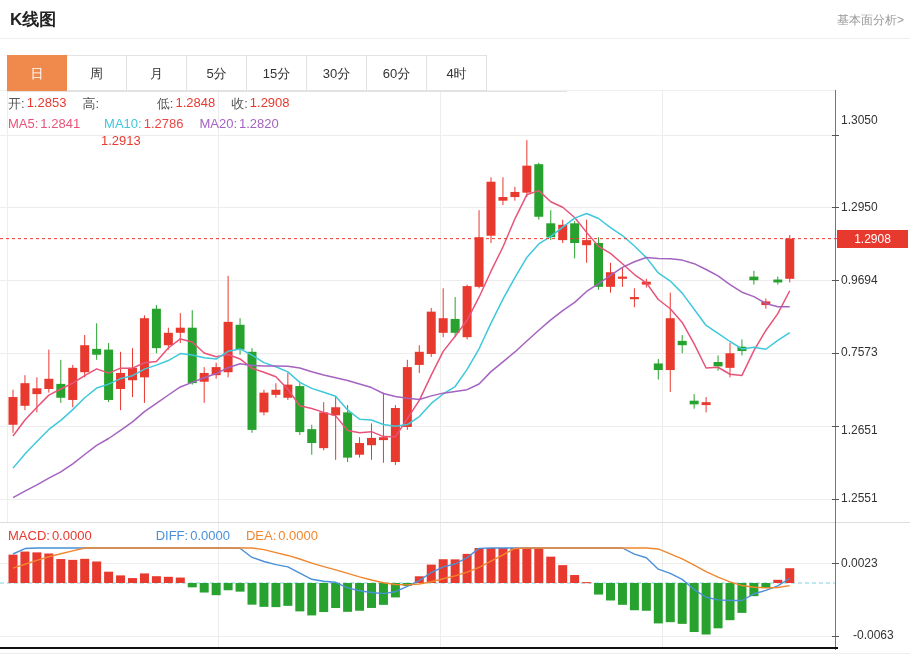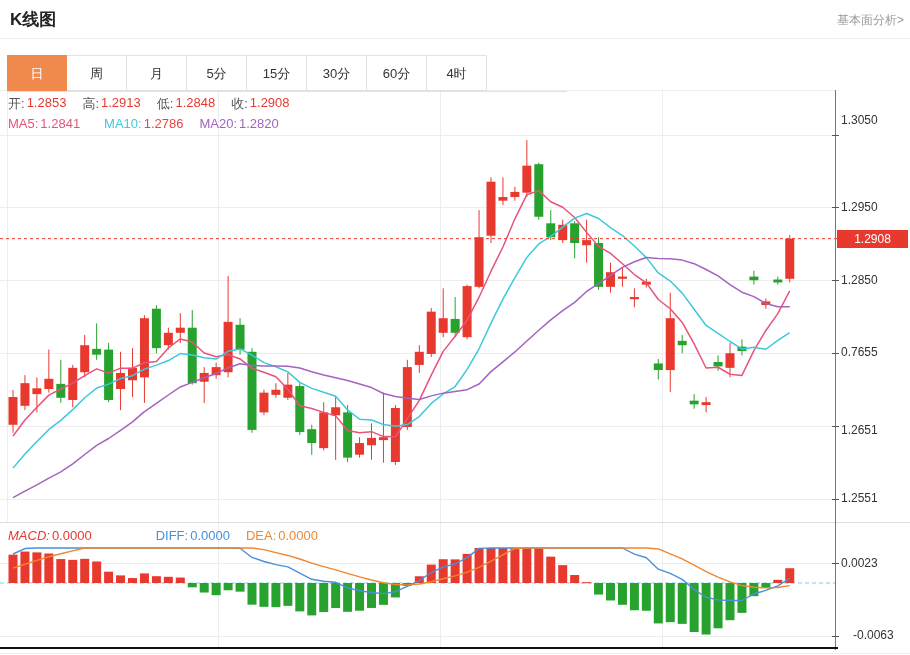--- a/index.html
+++ b/index.html
@@ -282,21 +282,21 @@
     </div>
   <div class="tabs-tail"></div>
 
   <div id="legend-ohlc" class="legend">
       <span class="pair">
         <span class="lab">开:</span>
         <span style="color: rgb(232, 57, 47);">1.2853</span>
       </span>
       <span class="pair">
         <span class="lab">高:</span>
-        <span style="color: rgb(232, 57, 47);">1.2913</span>
+        <span style="color: rgb(232, 57, 47); margin-top: 38px;">1.2913</span>
       </span>
       <span class="pair">
         <span class="lab">低:</span>
         <span style="color: rgb(232, 57, 47);">1.2848</span>
       </span>
       <span class="pair">
         <span class="lab">收:</span>
         <span style="color: rgb(232, 57, 47);">1.2908</span>
       </span>
     </div>
@@ -309,35 +309,35 @@
         <span class="lab" style="color: rgb(63, 200, 220); margin-left: 8px;">MA10:</span>
         <span style="color: #ef4444;">1.2786</span>
       </span>
       <span class="pair">
         <span class="lab" style="color: rgb(165, 99, 192);">MA20:</span>
         <span style="color: rgb(165, 99, 192);">1.2820</span>
       </span>
     </div>
   <div id="legend-macd" class="legend">
       <span class="pair">
-        <span class="lab" style="color: rgb(232, 57, 47); font-style: italic;">MACD:</span>
+        <span class="lab" style="color: rgb(232, 57, 47);">MACD:</span>
         <span style="color: rgb(232, 57, 47);">0.0000</span>
       </span>
       <span class="pair">
         <span class="lab" style="color: rgb(74, 144, 217); padding-left: 48px;">DIFF:</span>
         <span style="color: rgb(74, 144, 217);">0.0000</span>
       </span>
       <span class="pair">
         <span class="lab" style="color: rgb(240, 135, 46);">DEA:</span>
         <span style="color: rgb(240, 135, 46);">0.0000</span>
       </span>
     </div>
 
   <div class="price-badge" style="background: rgb(232, 57, 47); top: 229.65px;">1.2908</div>
 <div class="axis-label" style="top: 113px;">1.3050</div>
     <div class="axis-label" style="top: 199.993px;">1.2950</div>
-    <div class="axis-label" style="top: 272.985px;">1.2850</div>
-    <div class="axis-label" style="top: 345.248px;">0.7655</div>
+    <div class="axis-label" style="top: 272.985px;">0.9694</div>
+    <div class="axis-label" style="top: 345.248px;">0.7573</div>
     <div class="axis-label" style="top: 423px;">1.2651</div>
     <div class="axis-label" style="top: 491.234px;">1.2551</div>
     <div class="axis-label" style="top: 555.501px; text-align: center;">0.0023</div>
     <div class="axis-label" style="top: 628.411px; margin-left: 12px;">-0.0063</div>
   </div>
 
 </body></html>

